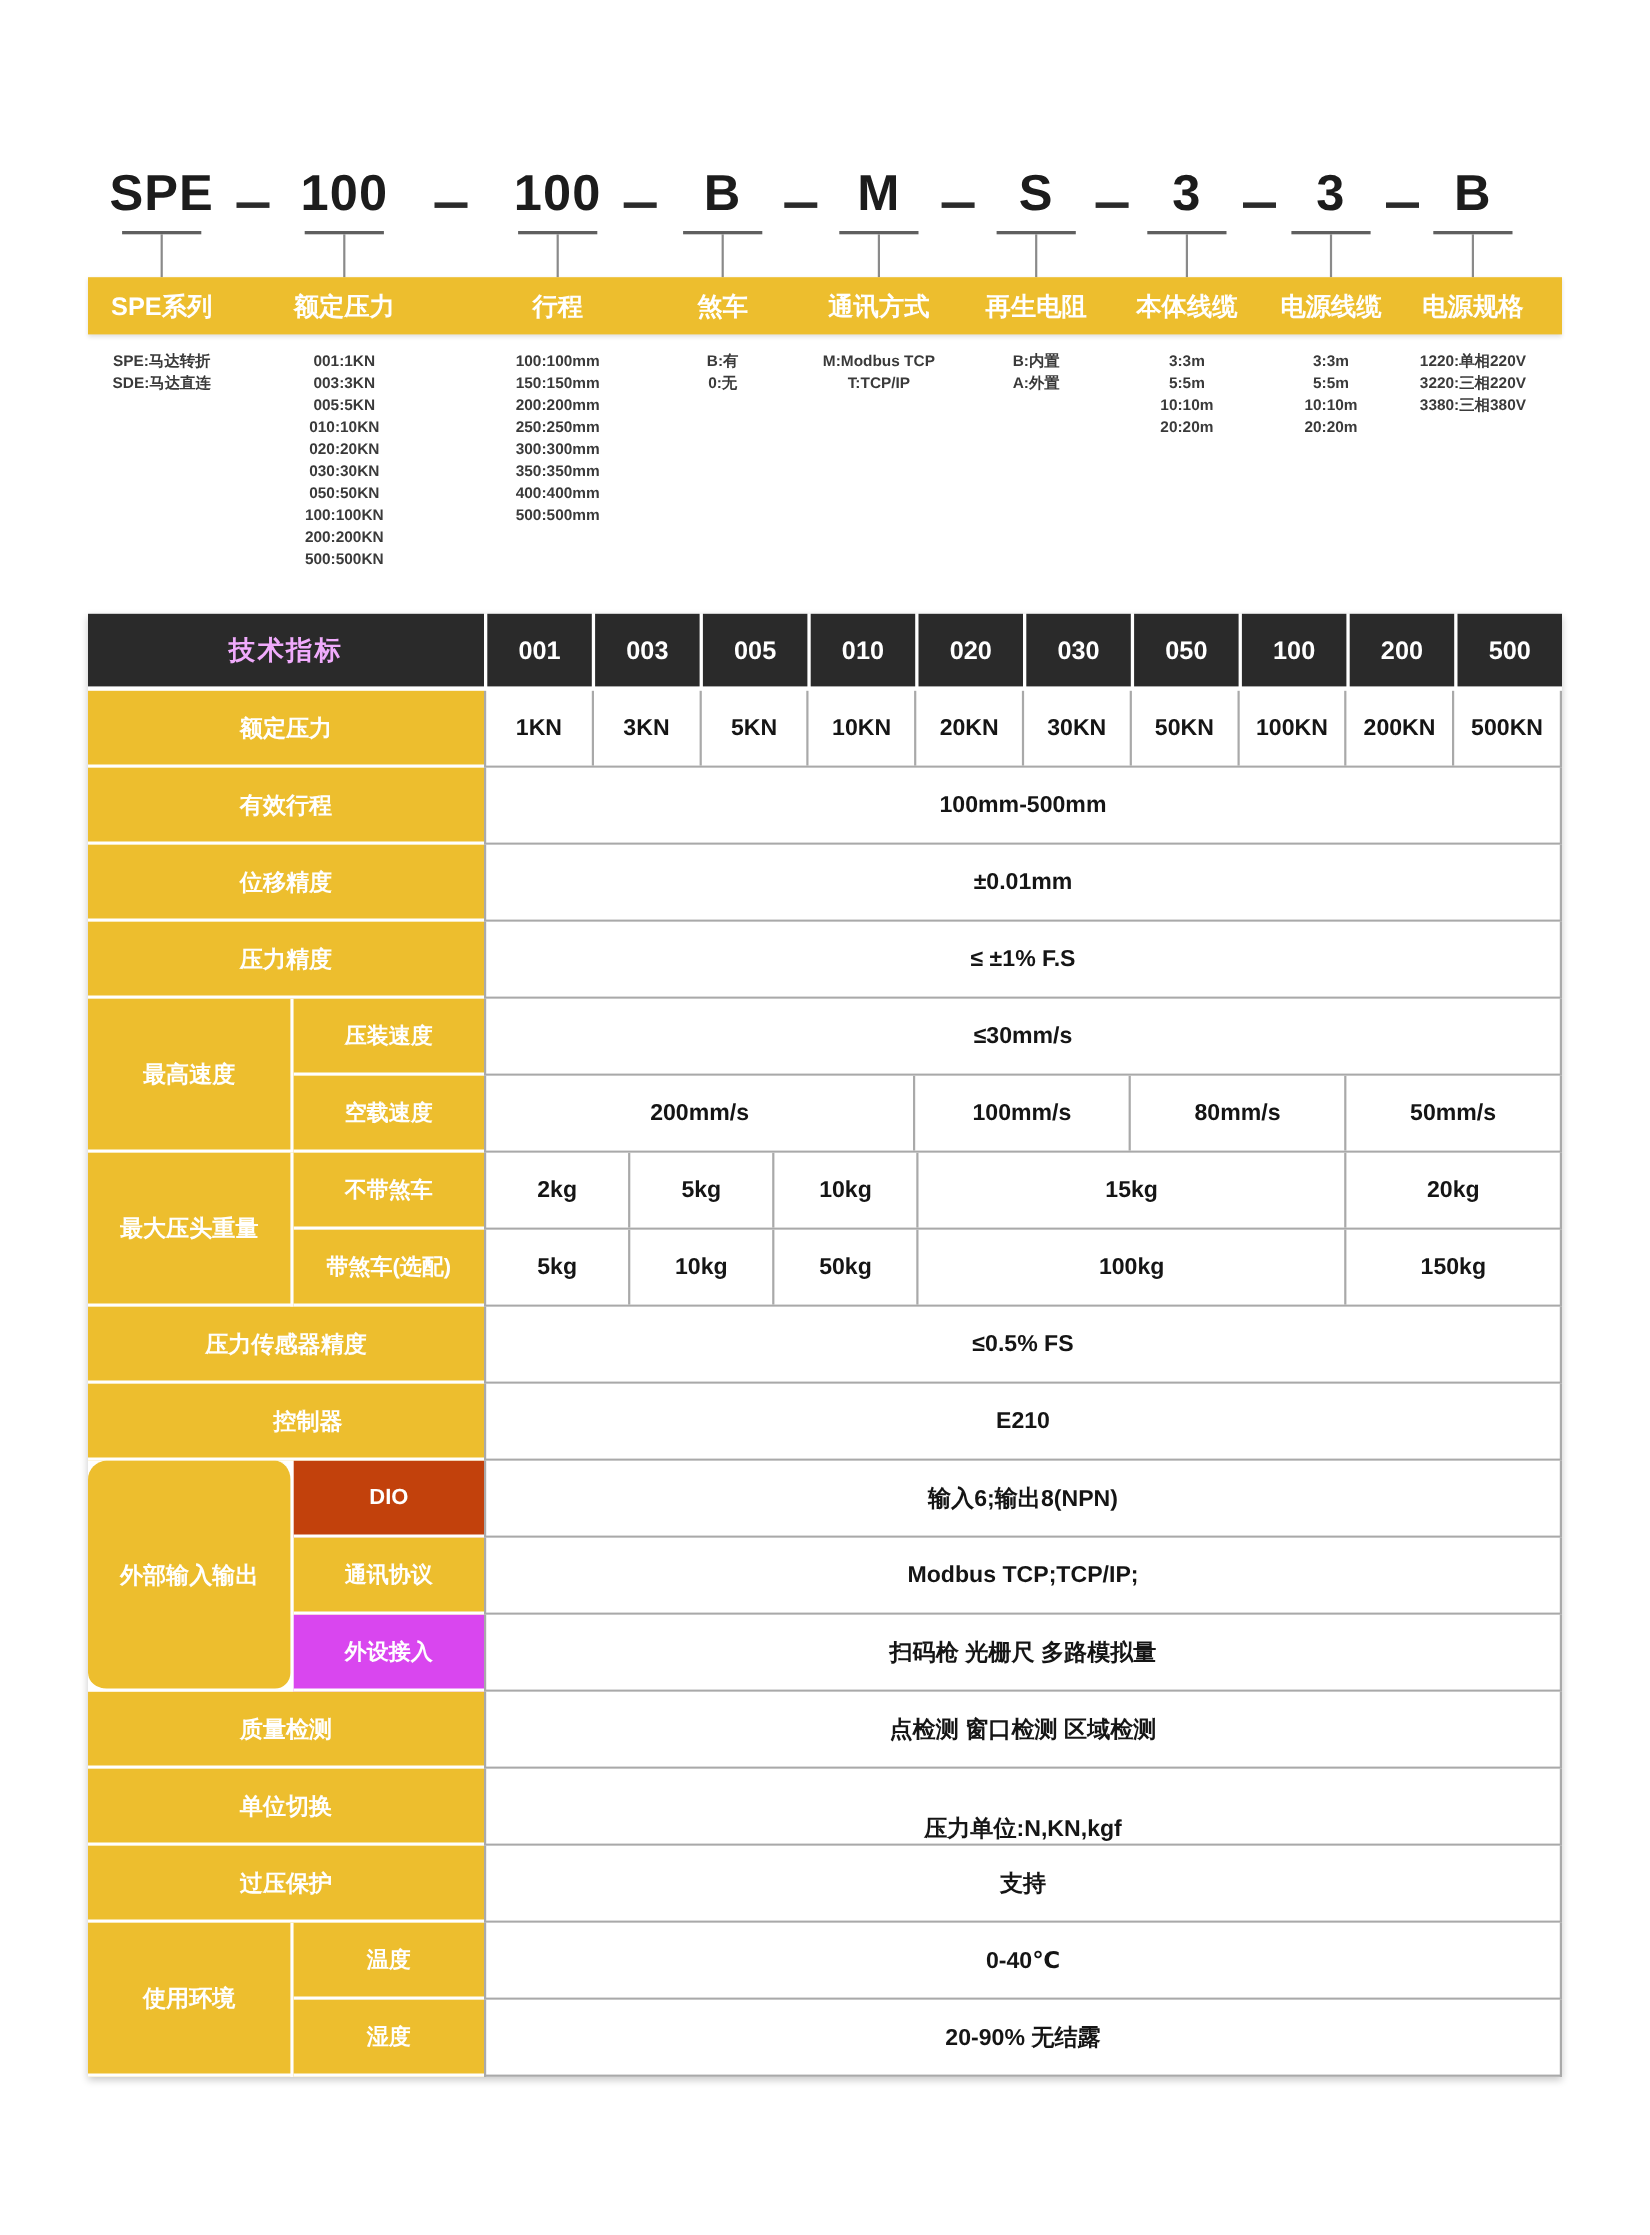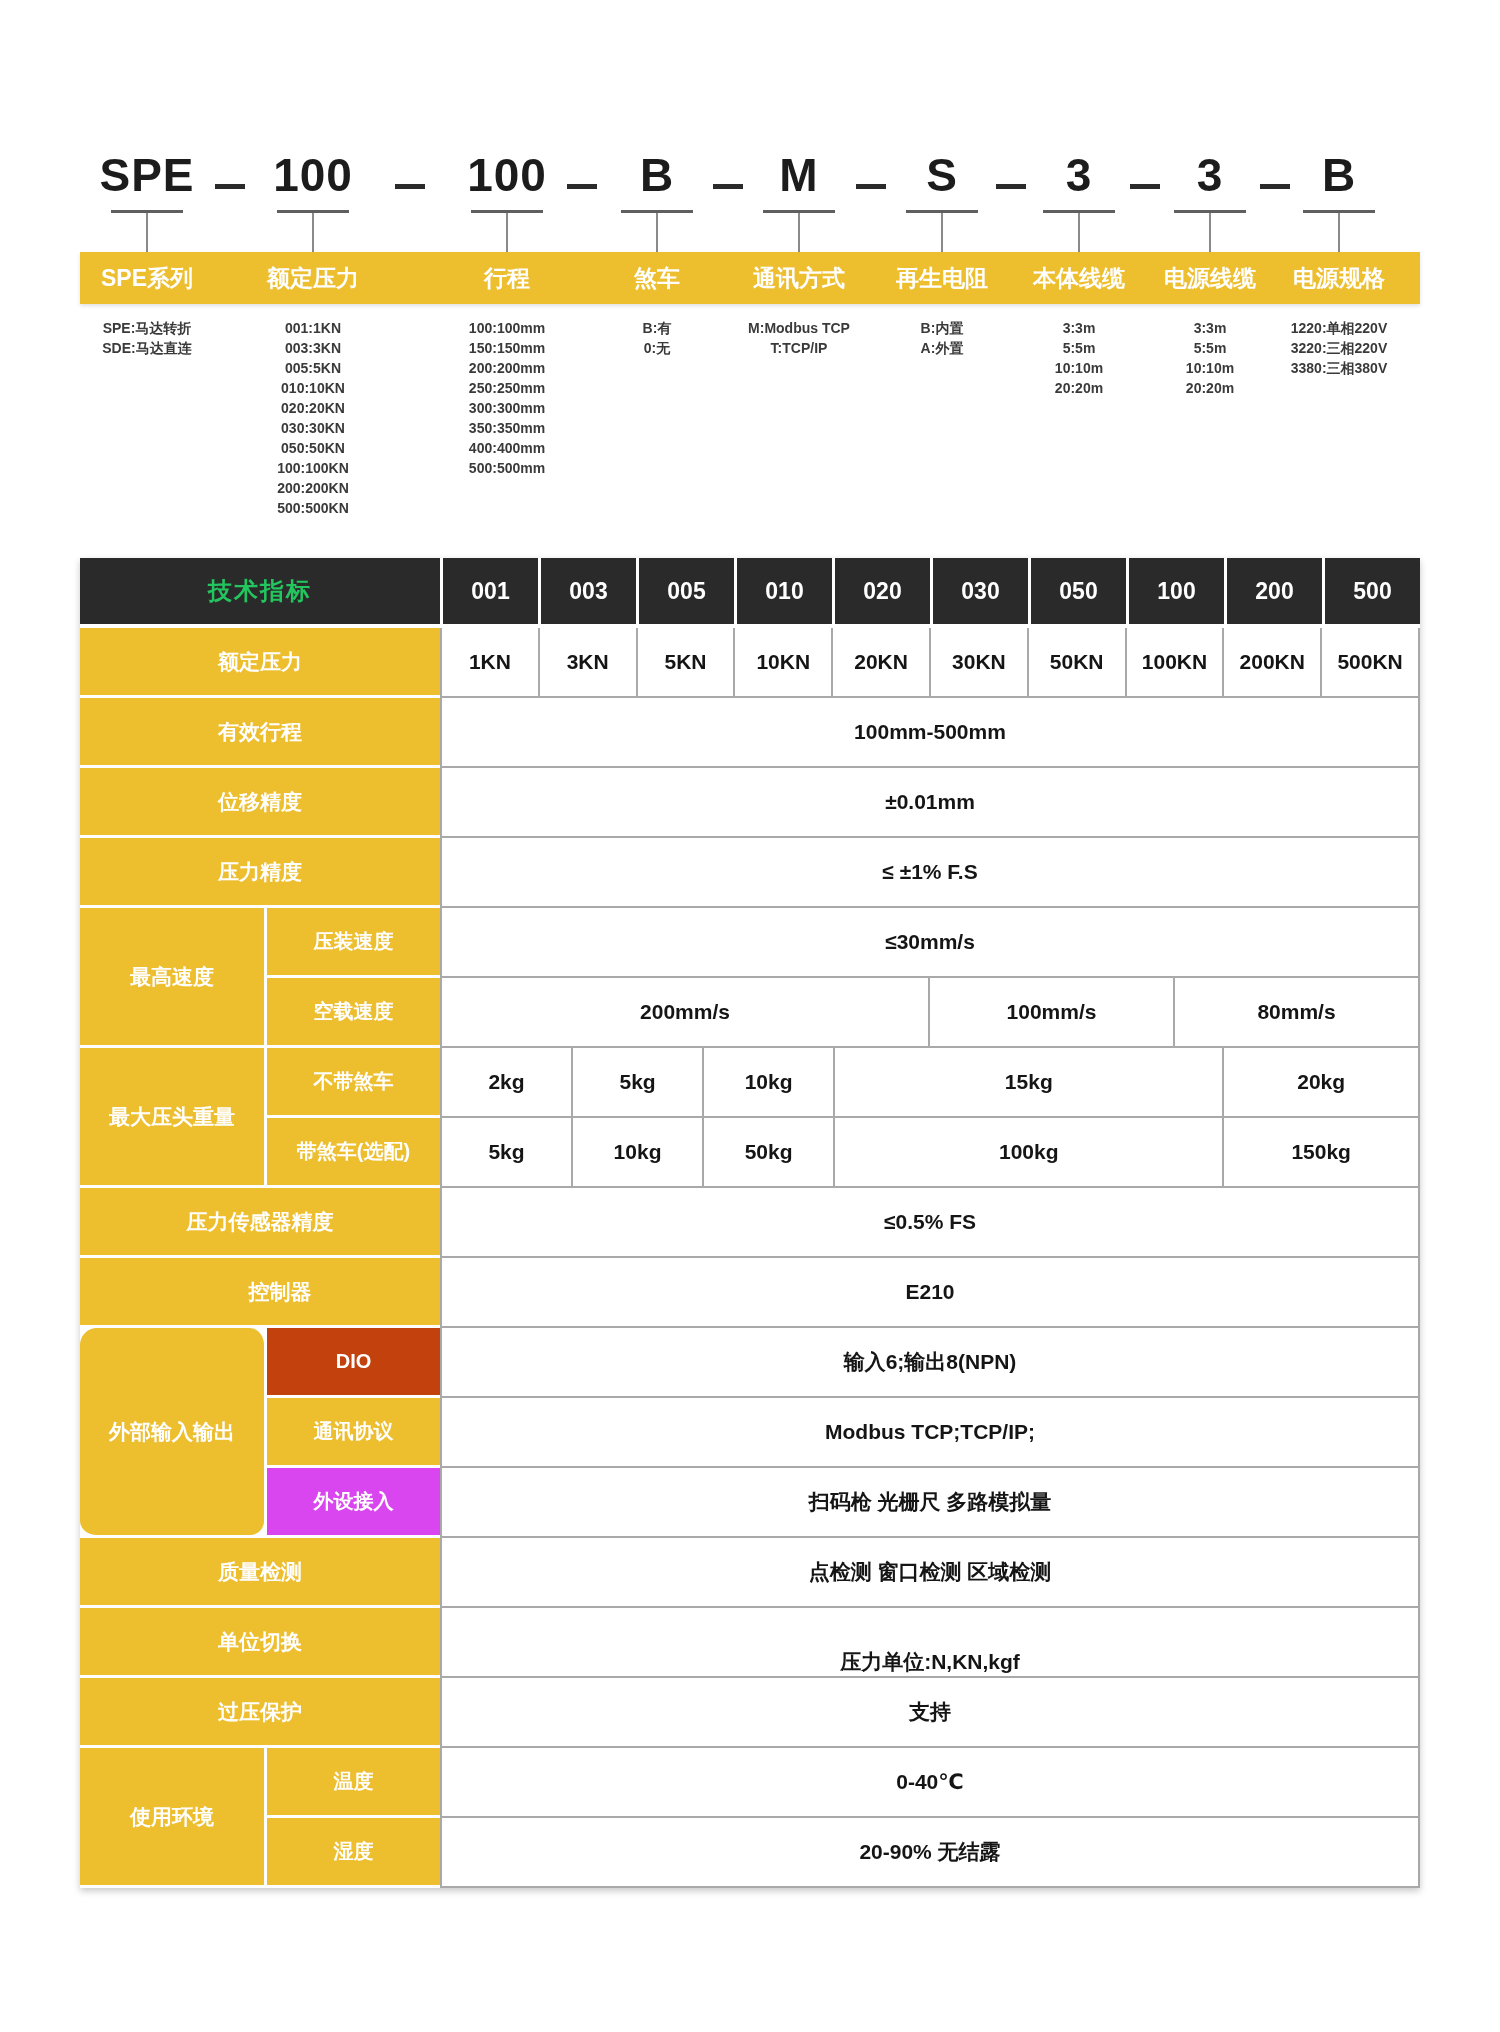--- a/index.html
+++ b/index.html
@@ -17,21 +17,21 @@
         box-shadow:0 2px 4px rgba(0,0,0,.12);}
   .band-label{position:absolute;top:0;transform:translateX(-50%);line-height:52px;
               color:#ffffff;font-size:23px;font-weight:700;white-space:nowrap;}
 
   .opt-list{position:absolute;top:318px;transform:translateX(-50%);text-align:center;
             font-size:14px;line-height:20px;font-weight:600;color:#3a3a3a;white-space:nowrap;}
 
   
   .spec{position:absolute;left:80px;top:558px;width:1340px;box-shadow:0 3px 7px rgba(0,0,0,.22);}
   .spec-head{display:flex;height:66px;}
-  .th-title{width:360px;background:#2a2a2a;color:#22c55e;font-size:24px;font-weight:700;
+  .th-title{width:360px;background:#2a2a2a;color:#f0abfc;font-size:24px;font-weight:700;
             letter-spacing:2px;display:flex;align-items:center;justify-content:center;}
   .th-col{flex:1;background:#2a2a2a;color:#fff;font-size:23px;font-weight:700;
           margin-left:3px;display:flex;align-items:center;justify-content:center;}
 
   .spec-body{margin-top:4px;display:grid;grid-template-columns:187px 173px 980px;grid-auto-rows:70px;}
   .lab,.grp,.sub{display:flex;align-items:center;justify-content:center;
                  color:#ffffff;font-weight:700;box-sizing:border-box;border-bottom:3px solid #ffffff;}
   .lab{grid-column:1 / span 2;font-size:21px;}
   .grp{grid-column:1;font-size:21px;border-right:3px solid #ffffff;}
   .sub{grid-column:2;font-size:20px;}
@@ -198,20 +198,21 @@
         <div class="grp" style="background: rgb(237, 190, 46); grid-area: 5 / 1 / span 2;">最高速度</div>
         <div class="sub" style="background: rgb(237, 190, 46); grid-row: 5;">压装速度</div>
         <div class="vals" style="grid-row: 5;">
           <div class="cell" style="flex-grow: 10;">≤30mm/s</div>
         </div>
         <div class="sub" style="background: rgb(237, 190, 46); grid-row: 6;">空载速度</div>
         <div class="vals" style="grid-row: 6;">
           <div class="cell" style="flex-grow: 4; border-radius: 30px;">200mm/s</div>
           <div class="cell" style="flex-grow: 2;">100mm/s</div>
           <div class="cell" style="flex-grow: 2;">80mm/s</div>
+          <div class="cell" style="flex-grow: 2;">50mm/s</div>
         </div>
         <div class="grp" style="background: rgb(237, 190, 46); grid-area: 7 / 1 / span 2;">最大压头重量</div>
         <div class="sub" style="background: rgb(237, 190, 46); grid-row: 7;">不带煞车</div>
         <div class="vals" style="grid-row: 7;">
           <div class="cell" style="flex-grow: 1.333;">2kg</div>
           <div class="cell" style="flex-grow: 1.333;">5kg</div>
           <div class="cell" style="flex-grow: 1.334;">10kg</div>
           <div class="cell" style="flex-grow: 4;">15kg</div>
           <div class="cell" style="flex-grow: 2;">20kg</div>
         </div>

